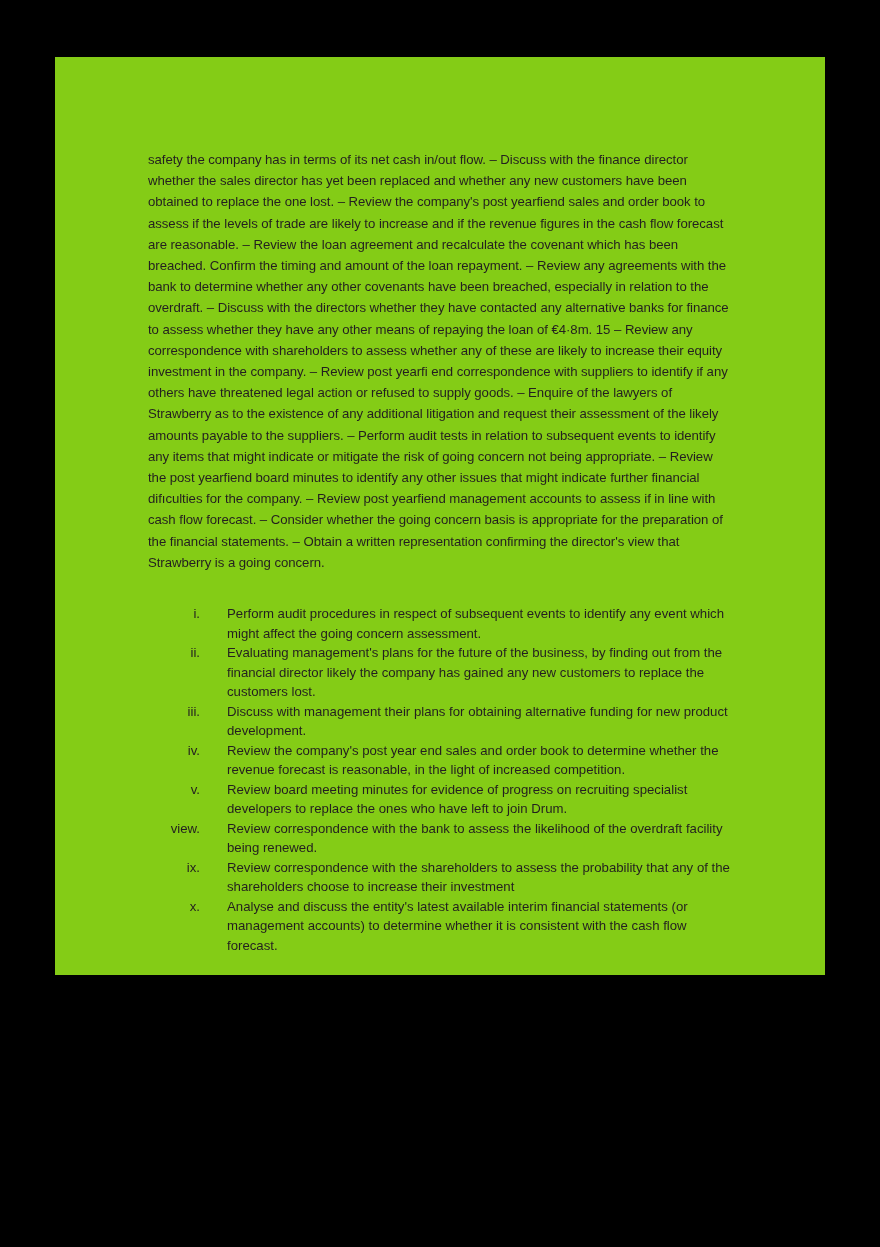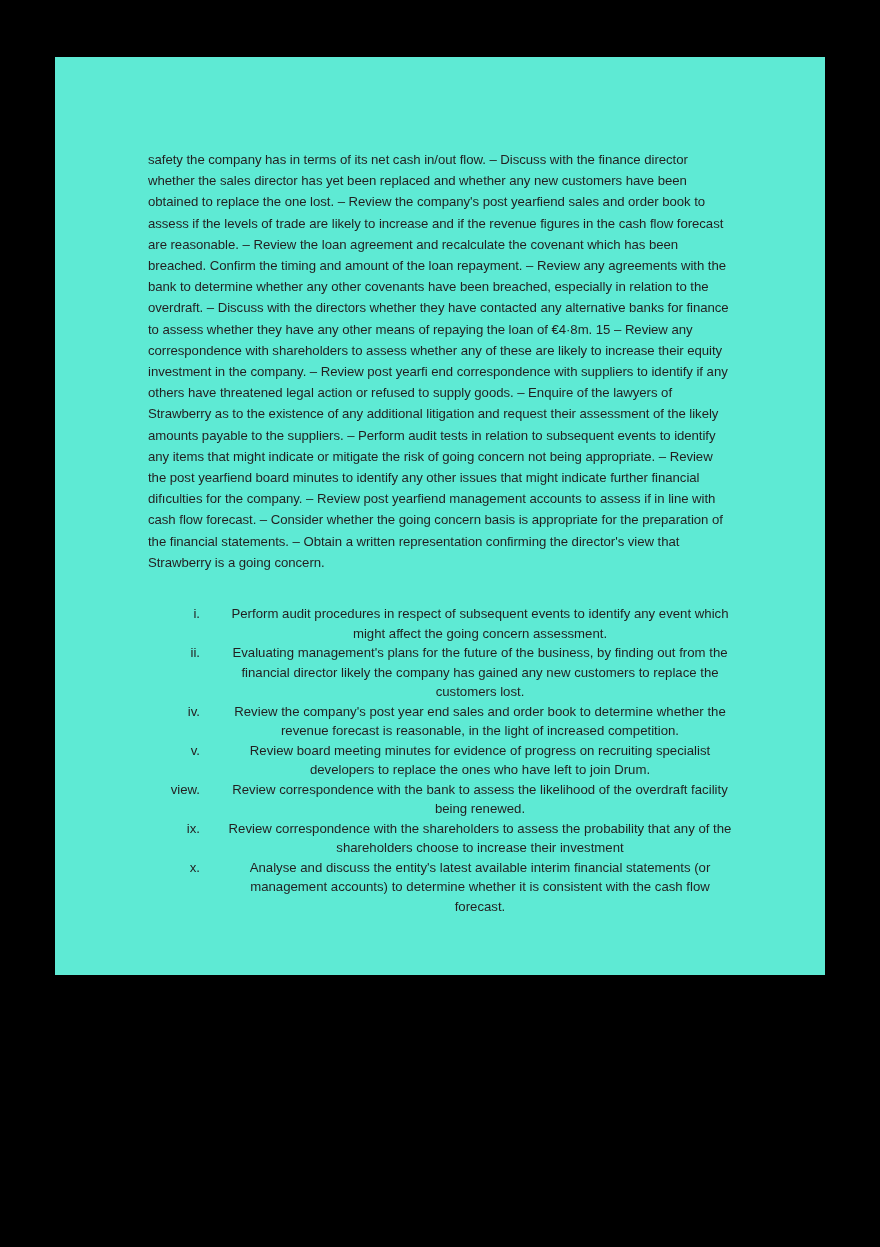--- a/index.html
+++ b/index.html
@@ -12,21 +12,21 @@
     background: #000000;
     font-family: "Liberation Sans", sans-serif;
     overflow: hidden;
   }
   .page {
     position: absolute;
     left: 55px;
     top: 57px;
     width: 770px;
     height: 918px;
-    background: #5eead4;
+    background: #84cc16;
     box-sizing: border-box;
   }
   .content {
     position: absolute;
     left: 93px;
     top: 92px;
     width: 585px;
   }
   .body-paragraph {
     font-size: 13.2px;
@@ -55,37 +55,40 @@
     width: 52px;
     flex: 0 0 52px;
     text-align: right;
     padding-right: 0px;
     box-sizing: border-box;
   }
   .list-text {
     flex: 1 1 auto;
     padding-left: 27px;
     box-sizing: border-box;
-    text-align: center;
   }
 </style>
 </head>
 <body>
 
 <div class="page">
   <div class="content">
     <p class="body-paragraph">safety the company has in terms of its net cash in/out flow. – Discuss with the finance director whether the sales director has yet been replaced and whether any new customers have been obtained to replace the one lost. – Review the company's post yearfiend sales and order book to assess if the levels of trade are likely to increase and if the revenue figures in the cash flow forecast are reasonable. – Review the loan agreement and recalculate the covenant which has been breached. Confirm the timing and amount of the loan repayment. – Review any agreements with the bank to determine whether any other covenants have been breached, especially in relation to the overdraft. – Discuss with the directors whether they have contacted any alternative banks for finance to assess whether they have any other means of repaying the loan of €4·8m. 15 – Review any correspondence with shareholders to assess whether any of these are likely to increase their equity investment in the company. – Review post yearfi end correspondence with suppliers to identify if any others have threatened legal action or refused to supply goods. – Enquire of the lawyers of Strawberry as to the existence of any additional litigation and request their assessment of the likely amounts payable to the suppliers. – Perform audit tests in relation to subsequent events to identify any items that might indicate or mitigate the risk of going concern not being appropriate. – Review the post yearfiend board minutes to identify any other issues that might indicate further financial difıculties for the company. – Review post yearfiend management accounts to assess if in line with cash flow forecast. – Consider whether the going concern basis is appropriate for the preparation of the financial statements. – Obtain a written representation confirming the director's view that Strawberry is a going concern.</p>
     <ul class="list">
       <li class="list-item">
         <span class="list-marker">i.</span>
         <span class="list-text">Perform audit procedures in respect of subsequent events to identify any event which might affect the going concern assessment.</span>
       </li>
       <li class="list-item">
         <span class="list-marker">ii.</span>
         <span class="list-text">Evaluating management's plans for the future of the business, by finding out from the financial director likely the company has gained any new customers to replace the customers lost.</span>
+      </li>
+      <li class="list-item">
+        <span class="list-marker">iii.</span>
+        <span class="list-text">Discuss with management their plans for obtaining alternative funding for new product development.</span>
       </li>
       <li class="list-item">
         <span class="list-marker">iv.</span>
         <span class="list-text">Review the company's post year end sales and order book to determine whether the revenue forecast is reasonable, in the light of increased competition.</span>
       </li>
       <li class="list-item">
         <span class="list-marker">v.</span>
         <span class="list-text">Review board meeting minutes for evidence of progress on recruiting specialist developers to replace the ones who have left to join Drum.</span>
       </li>
       <li class="list-item">

